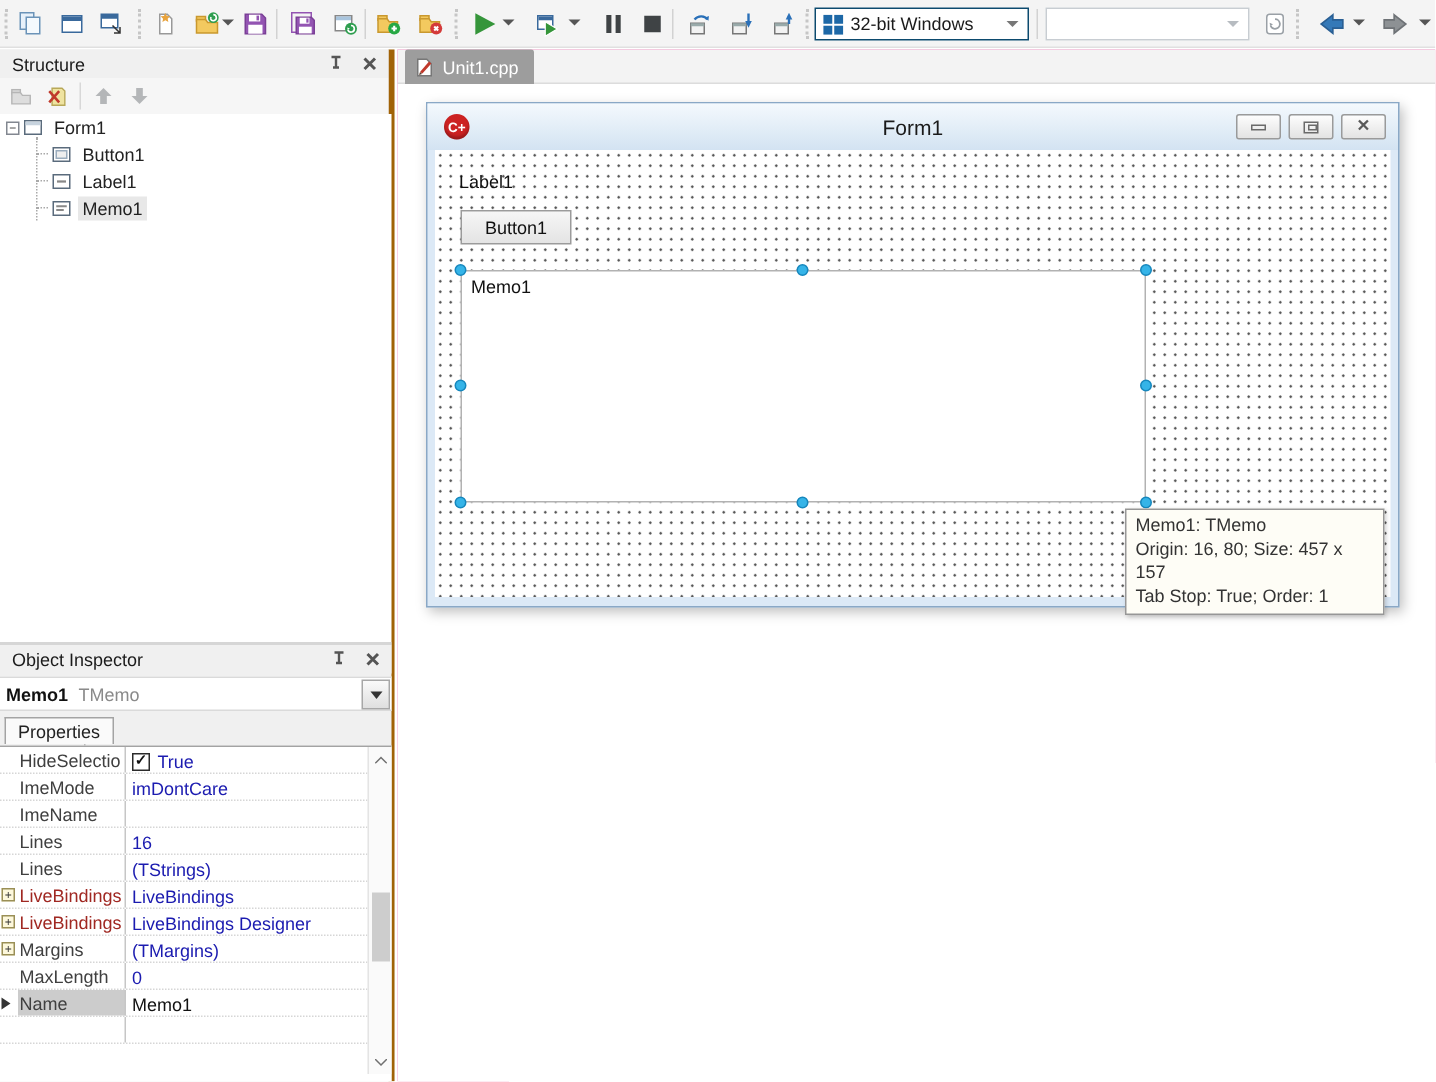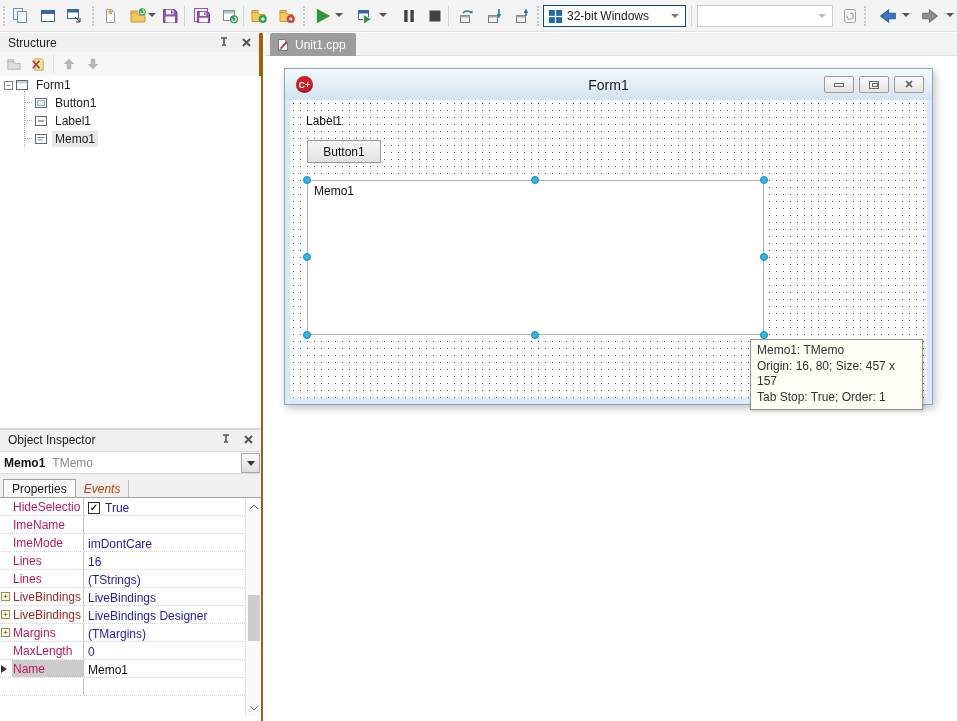--- a/index.html
+++ b/index.html
@@ -66,28 +66,28 @@
   .handle { position:absolute; width:8px; height:8px; border-radius:50%; background:#35b4e8; border:1px solid #1687bd; }
   .tooltip { position:absolute; left:460px; top:239px; width:173px; background:#fefdf6; border:1px solid #979797; box-shadow:1px 1px 3px rgba(0,0,0,0.2); padding:3px 6px 4px 6px; color:#333; line-height:15.5px; }
 
   
   .oi { position:absolute; left:0; top:395px; width:261px; height:293px; background:#f0f0f0; border-top:2px solid #d6d6d6; }
   .oi-combo { position:absolute; left:0; top:21px; width:261px; height:23px; background:#fff; border-top:1px solid #dadada; border-bottom:1px solid #dadada; display:flex; align-items:center; }
   .oi-instname { font-weight:bold; color:#111; padding-left:4px; }
   .oi-insttype { color:#8a8a8a; padding-left:7px; }
   .oi-drop { position:absolute; right:1px; top:1px; width:19px; height:20px; background:linear-gradient(#fafafa,#dfdfdf); border:1px solid #a7a7a7; display:flex; align-items:center; justify-content:center; }
   .oi-drop .dchev { width:0; height:0; border-left:4px solid transparent; border-right:4px solid transparent; border-top:5px solid #333; }
-  .oi-tabs { position:absolute; left:0; top:48px; width:302px; height:19px; display:flex; align-items:flex-end; padding-left:3px; }
+  .oi-tabs { position:absolute; left:0; top:48px; width:302px; height:19px; display:flex; align-items:flex-start; padding-left:3px;flex-direction:column; }
   .oi-tab { padding:2px 8px 1px 8px; }
   .oi-tab.active { background:#fafafa; border:1px solid #a3a3a3; border-bottom:none; }
   .oi-tab.inactive { border-right:1px solid #bcbcbc; color:#c2410c;font-style:italic; }
   .grid { position:absolute; left:0; top:67px; width:261px; bottom:0; background:#fff; border-top:1px solid #a3a3a3; overflow:hidden; }
   .prow { position:relative; height:18px; border-bottom:1px dotted #d6d6d6; display:flex; }
   .gut { width:12px; position:relative; }
-  .pname { width:72px; border-right:1px solid #c6c6c6; padding:2px 0 0 1px; overflow:hidden; white-space:nowrap; color:#be185d; }
+  .pname { width:72px; border-right:1px solid #c6c6c6; padding:2px 0 0 1px; overflow:hidden; white-space:nowrap; color:#404040; }
   .pval { flex:1; padding:2px 0 0 4px; overflow:hidden; white-space:nowrap; color:#1b1bb0; display:flex; align-items:center; }
   .pname.red { color:#a02822; }
   .pval.bold { font-weight:normal; }
   .pval.black { color:#111; }
   .prow.sel .pname { background:#cccccc; }
   .gut .plus { position:absolute; left:1px; top:4px; width:9px; height:9px; border:1px solid #9a8f56; background:#fdf8dc; font-size:8px; line-height:7px; text-align:center; color:#333; }
   .gut .rowmark { position:absolute; left:1px; top:5px; width:0; height:0; border-top:4px solid transparent; border-bottom:4px solid transparent; border-left:6px solid #333; }
   .cb { width:12px; height:12px; border:1px solid #2b2b2b; background:#fff; margin-right:5px; font-size:10px; line-height:10px; text-align:center; color:#111; font-weight:bold; }
   .vscroll { position:absolute; right:0; top:0; width:16px; height:218px; background:#fafafa; border-left:1px solid #e4e4e4; }
   .vs-btn { position:absolute; left:0; width:16px; height:16px; display:flex; align-items:center; justify-content:center; color:#707070; font-size:8px; }
@@ -391,27 +391,27 @@
         <div class="prow">
           <span class="gut"></span>
           <span class="pname">HideSelectio</span>
           <span class="pval">
               <span class="cb">✓</span>
               <span>True</span>
             </span>
         </div>
         <div class="prow">
           <span class="gut"></span>
+          <span class="pname">ImeMode</span>
+          <span class="pval">imDontCare</span>
+        </div>
+        <div class="prow">
+          <span class="gut"></span>
           <span class="pname">ImeName</span>
           <span class="pval"></span>
-        </div>
-        <div class="prow">
-          <span class="gut"></span>
-          <span class="pname">ImeMode</span>
-          <span class="pval">imDontCare</span>
         </div>
         <div class="prow">
           <span class="gut"></span>
           <span class="pname">Lines</span>
           <span class="pval bold">16</span>
         </div>
         <div class="prow">
           <span class="gut"></span>
           <span class="pname">Lines</span>
           <span class="pval">(TStrings)</span>

